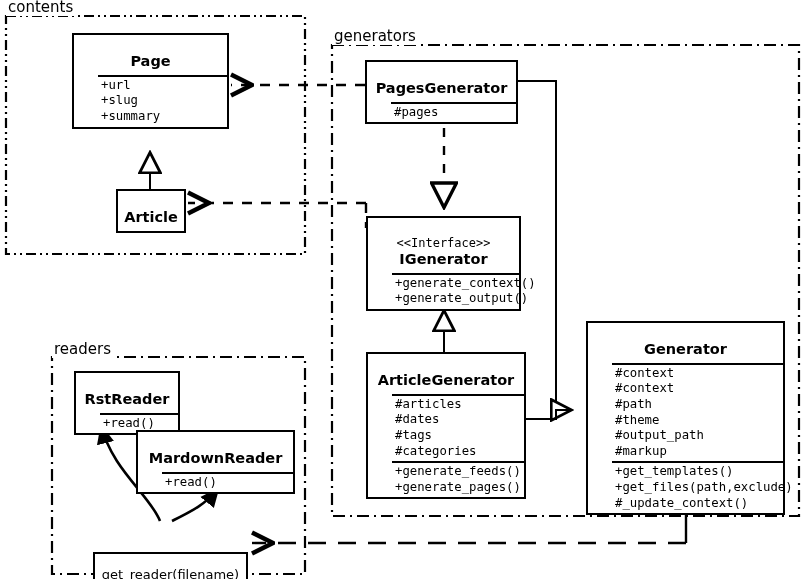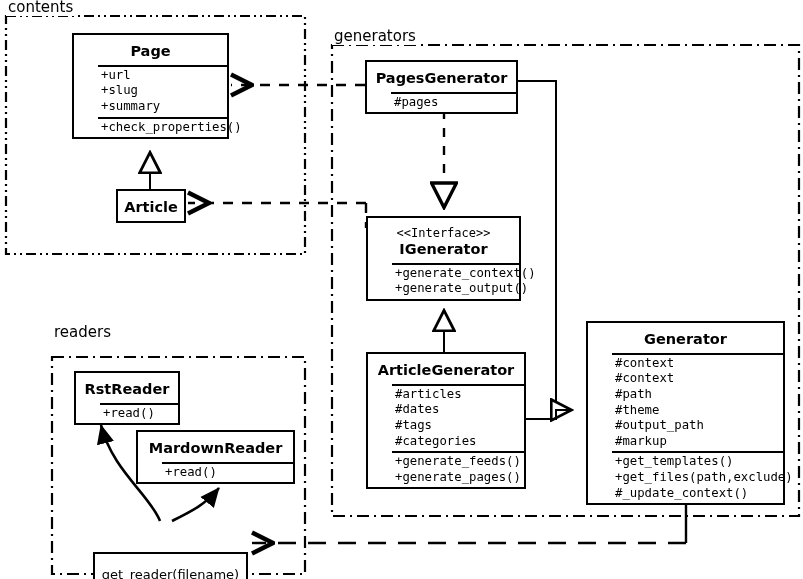--- a/index.html
+++ b/index.html
@@ -6,21 +6,21 @@
   body{width:803px;height:579px;position:relative;overflow:hidden;
        font-family:"DejaVu Sans", sans-serif;}
   #stage{position:absolute;left:0;top:0;width:803px;height:579px;}
   svg{position:absolute;left:0;top:0;width:803px;height:579px;}
 
   
   .uml{position:absolute;box-sizing:border-box;border:2px solid #000;background:#fff;}
   .uml .sec{box-sizing:border-box;}
   .uml .sec + .sec{border-top:2px solid #000;margin-left:24px;}
   .uml .title{text-align:center;font-weight:bold;font-size:14.5px;
-              padding:8px 6px 5px 6px;line-height:1.15;
+              padding:18px 6px 5px 6px;line-height:1.15;
               font-family:"DejaVu Sans", sans-serif;}
   .uml .stereo{display:block;font-weight:normal;font-size:12px;
                font-family:"DejaVu Sans Mono", monospace;line-height:1.25;}
   .uml .members{padding:1px 2px 2px 3px;}
   .uml .members div{font-family:"DejaVu Sans Mono", monospace;
                     font-size:12.3px;line-height:1.27;white-space:pre;}
   .plainbox{position:absolute;box-sizing:border-box;border:2px solid #000;
             background:#fff;display:flex;align-items:center;justify-content:center;
             font-size:13px;font-family:"DejaVu Sans", sans-serif;margin-top:31px;}
   .pkglabel{position:absolute;font-size:15px;color:#000;background:#fff;
@@ -69,31 +69,28 @@
     <line x1="686" y1="503" x2="686" y2="543" stroke="#000" stroke-width="2.4"></line>
     <line x1="686" y1="543" x2="252" y2="543" stroke="#000" stroke-width="2.4" stroke-dasharray="18 12" marker-end="url(#openarrow)"></line>
 
     <path d="M160,521 C150,495 112,470 101,425" fill="none" stroke="#000" stroke-width="2.6" marker-end="url(#solidarrow)"></path>
 
     <path d="M172,521 C190,512 205,505 219,488" fill="none" stroke="#000" stroke-width="2.6" marker-end="url(#solidarrow)"></path>
   </svg>
 
   <div class="pkglabel" style="left:6px;top:-2px;">contents</div>
   <div class="pkglabel" style="left:332px;top:27px;">generators</div>
-  <div class="pkglabel" style="left:52px;top:323px;">readers</div>
+  <div class="pkglabel" style="left:52px;top:340px;">readers</div>
 
   <div class="uml" style="left:72px;top:33px;width:157px;">
     <div class="sec title">Page</div>
     <div class="sec members">
       <div>+url</div>
       <div>+slug</div>
       <div>+summary</div>
-    </div>
-    <div class="sec members">
-      <div>+check_properties()</div>
     </div>
   </div>
 
   <div class="uml" style="left:116px;top:189px;width:70px;">
     <div class="sec title">Article</div>
   </div>
 
   <div class="uml" style="left:365px;top:60px;width:153px;">
     <div class="sec title">PagesGenerator</div>
     <div class="sec members">

